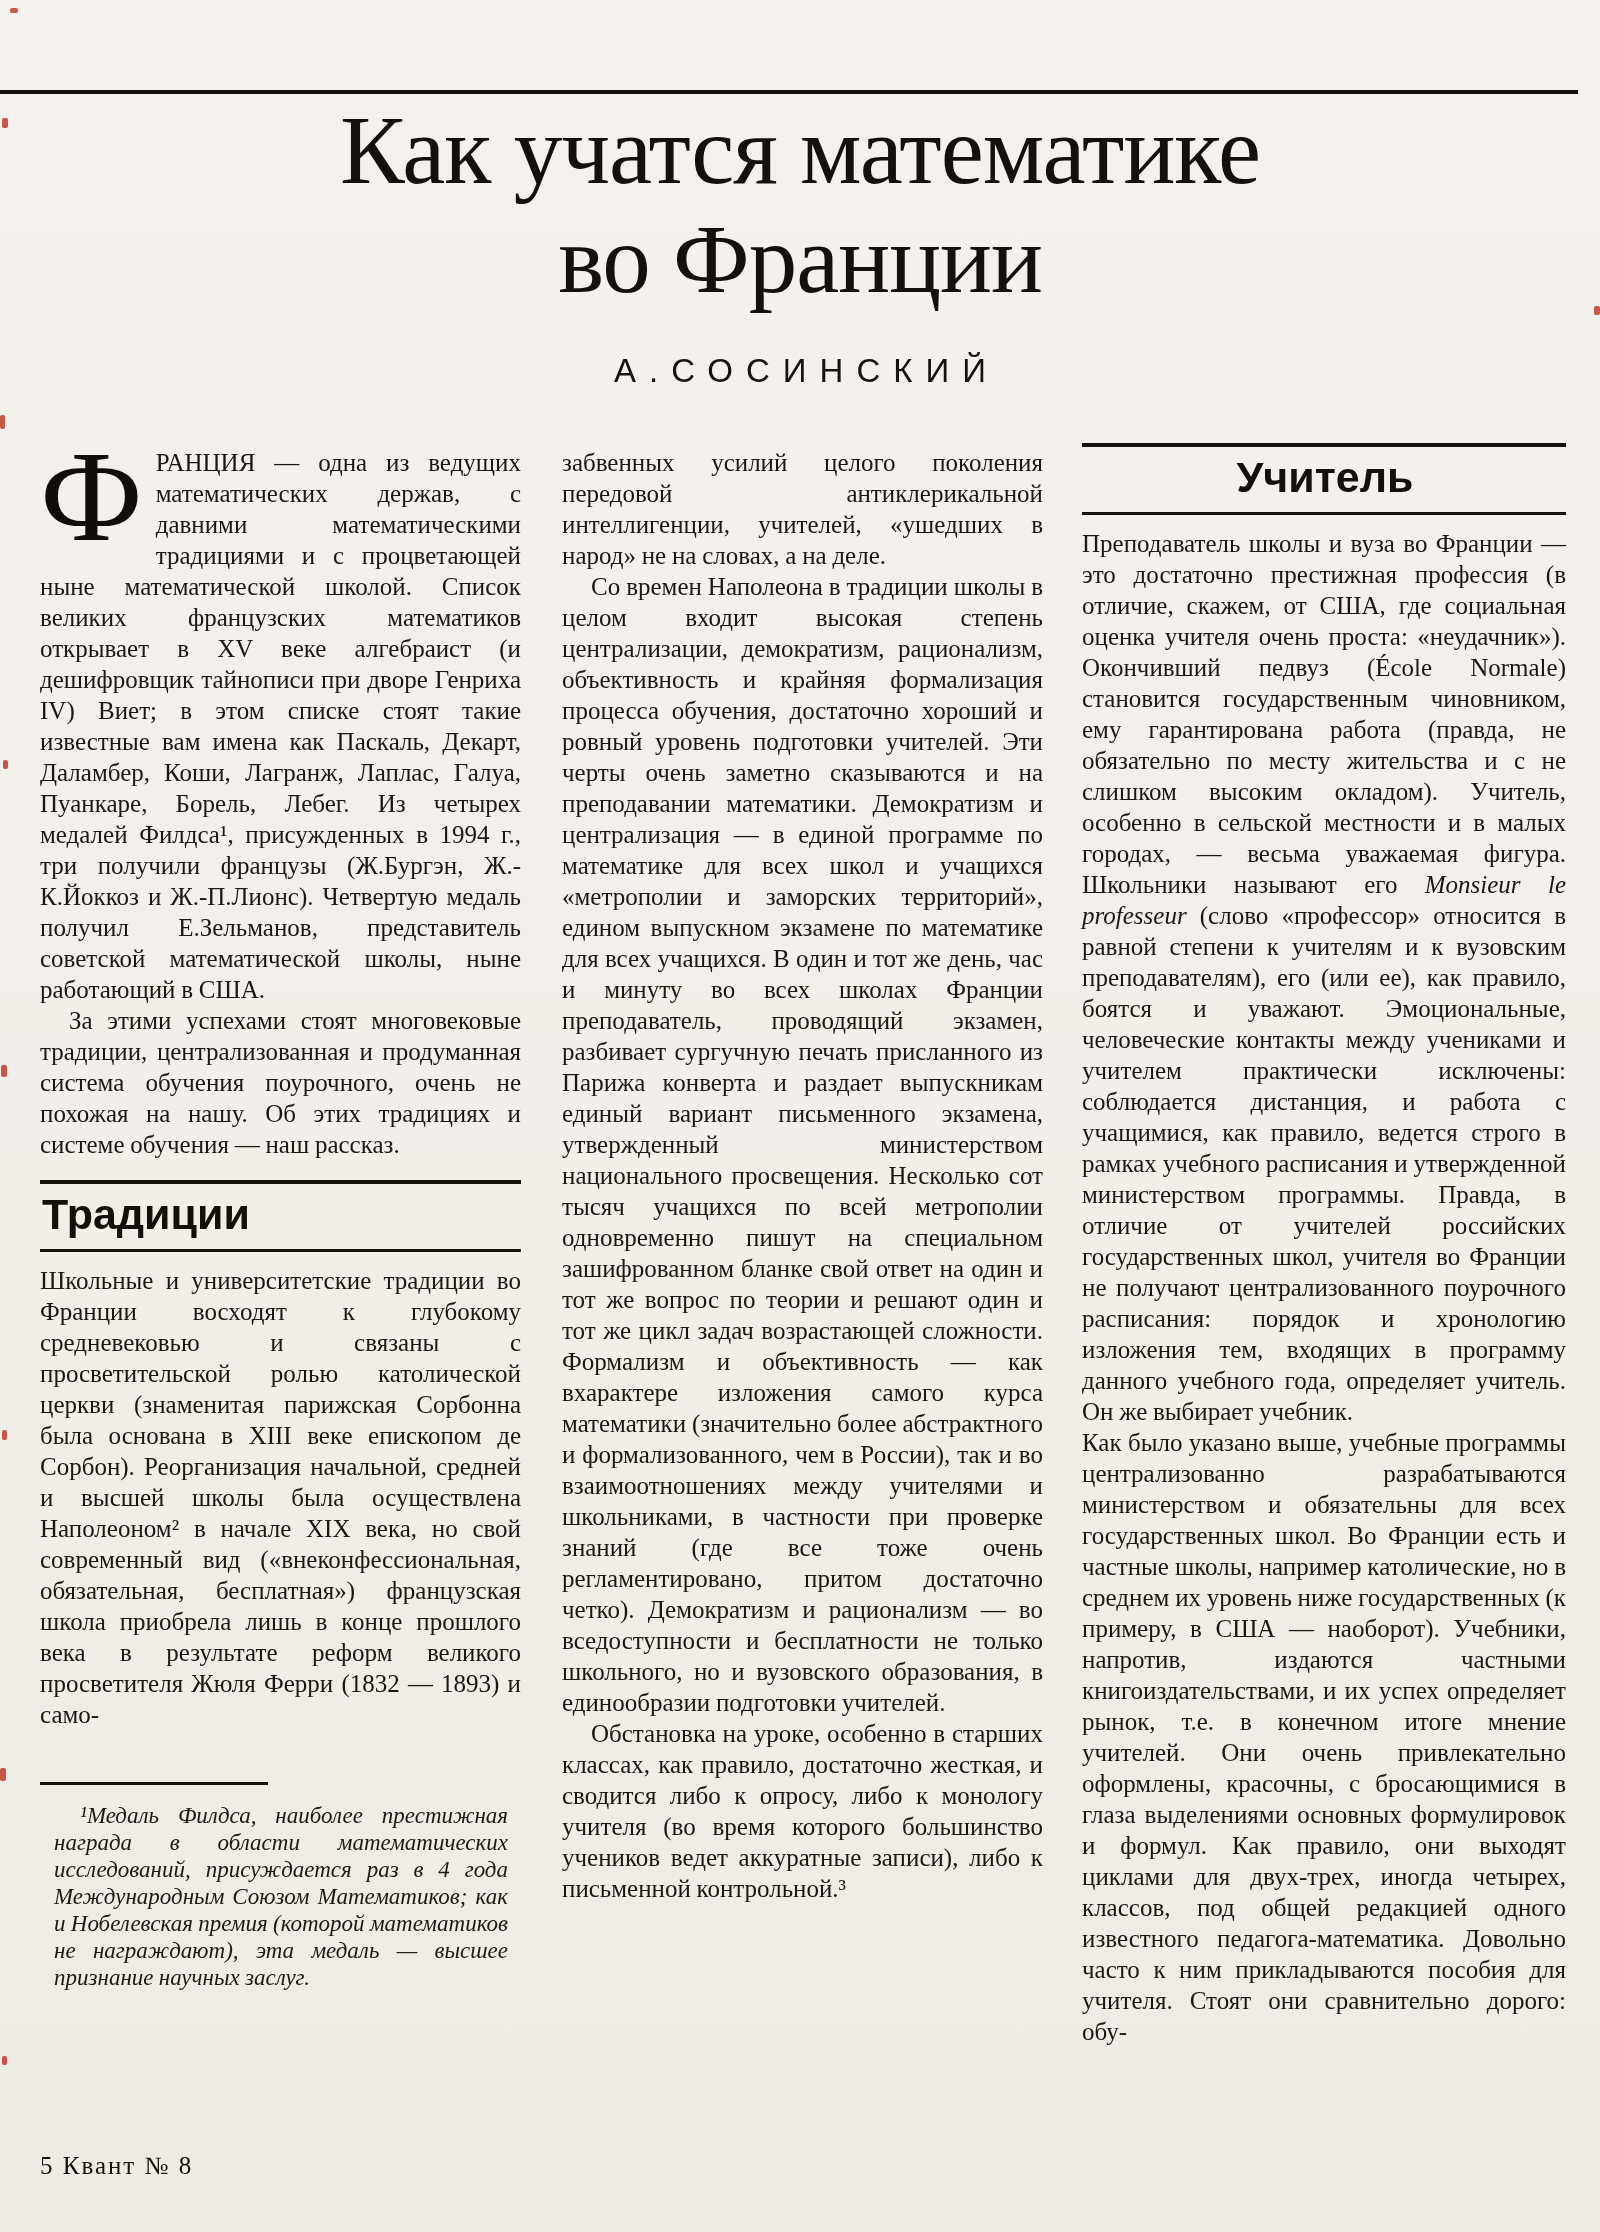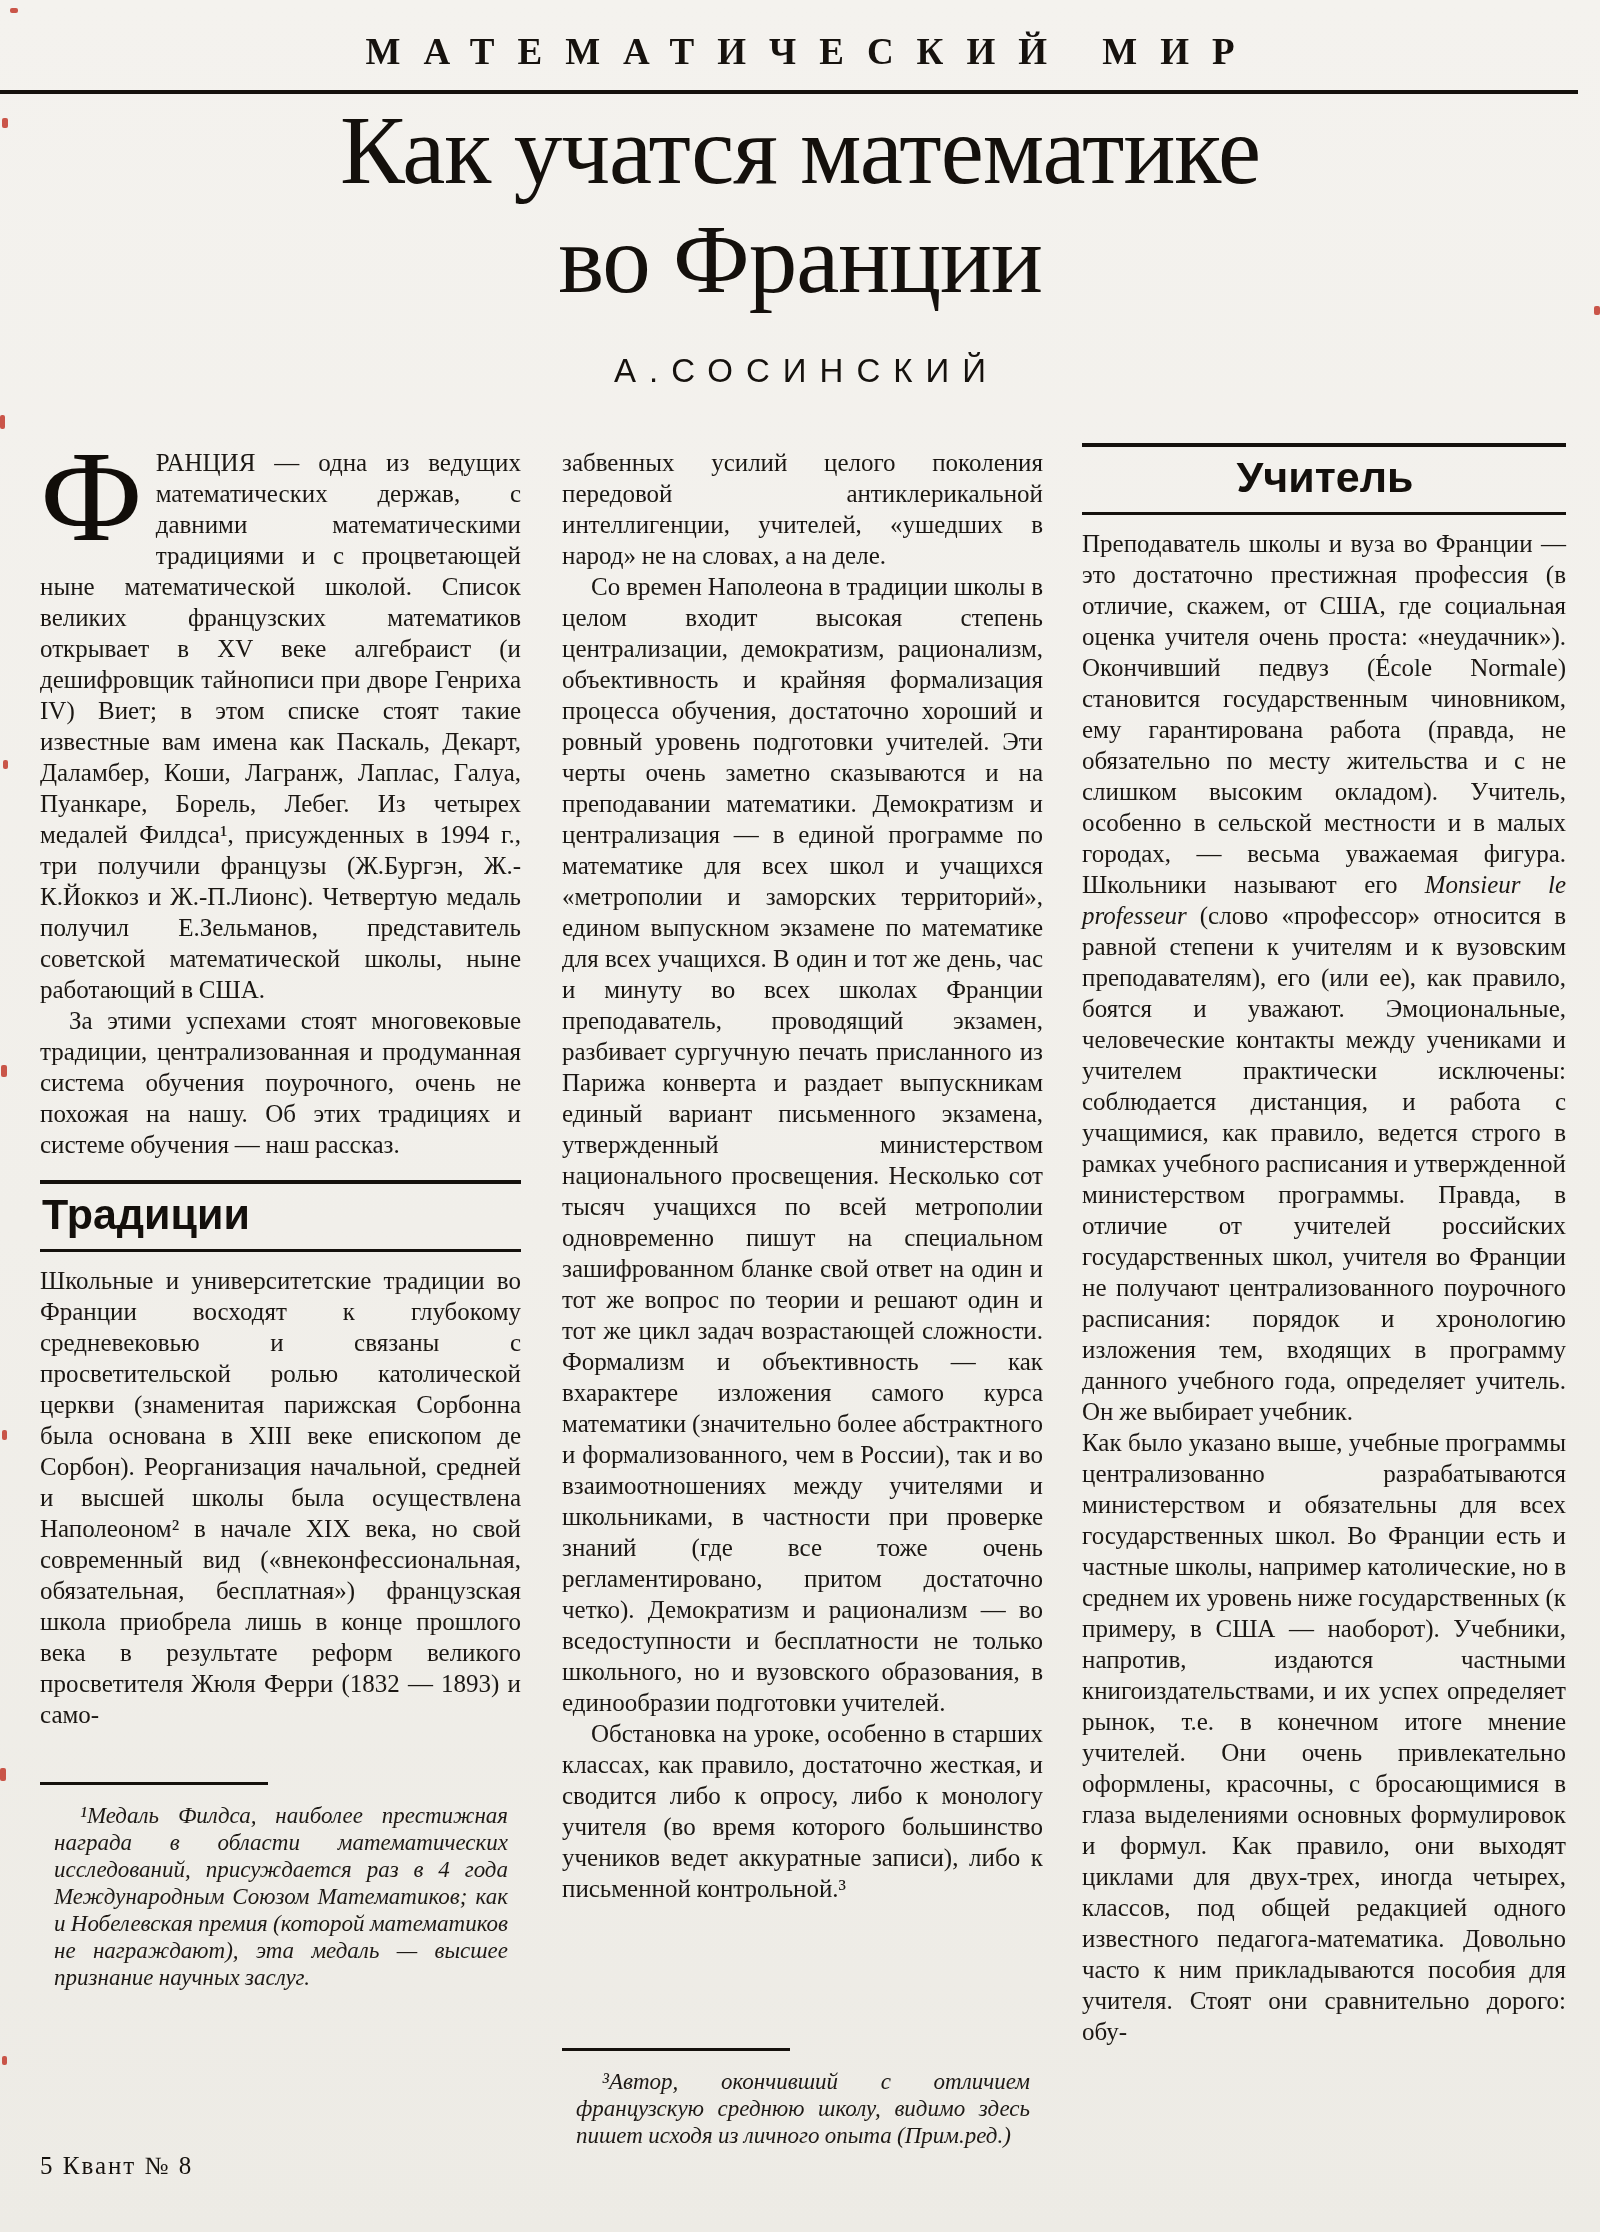--- a/index.html
+++ b/index.html
@@ -68,21 +68,20 @@
     font-size:25px; letter-spacing:2px; color:#16120e;
   }
   
   .speck { position:absolute; background:#c23a2c; border-radius:2px; opacity:.85; }
 </style>
 </head>
 <body>
 
 <div class="page">
 
-  <div class="rubric">МАТЕМАТИЧЕСКИЙ МИР</div>
   <div class="rubric-rule"></div>
 
   <h1 class="title">
     <span>Как учатся математике</span>
     <span>во Франции</span>
   </h1>
 
   <div class="author">А.СОСИНСКИЙ</div>
 
   <section class="col col1">
@@ -102,24 +101,20 @@
     <h2 class="sec first">Учитель</h2>
     <p class="body"><span>Преподаватель школы и вуза во Франции — это достаточно престижная профессия (в отличие, скажем, от США, где социальная оценка учителя очень проста: «неудачник»). Окончивший педвуз (École Normale) становится государственным чиновником, ему гарантирована работа (правда, не обязательно по месту жительства и с не слишком высоким окладом). Учитель, особенно в сельской местности и в малых городах, — весьма уважаемая фигура. Школьники называют его </span><em>Monsieur le professeur</em><span> (слово «профессор» относится в равной степени к учителям и к вузовским преподавателям), его (или ее), как правило, боятся и уважают. Эмоциональные, человеческие контакты между учениками и учителем практически исключены: соблюдается дистанция, и работа с учащимися, как правило, ведется строго в рамках учебного расписания и утвержденной министерством программы. Правда, в отличие от учителей российских государственных школ, учителя во Франции не получают централизованного поурочного расписания: порядок и хронологию изложения тем, входящих в программу данного учебного года, определяет учитель. Он же выбирает учебник.</span></p>
     <p class="body">Как было указано выше, учебные программы централизованно разрабатываются министерством и обязательны для всех государственных школ. Во Франции есть и частные школы, например католические, но в среднем их уровень ниже государственных (к примеру, в США — наоборот). Учебники, напротив, издаются частными книгоиздательствами, и их успех определяет рынок, т.е. в конечном итоге мнение учителей. Они очень привлекательно оформлены, красочны, с бросающимися в глаза выделениями основных формулировок и формул. Как правило, они выходят циклами для двух-трех, иногда четырех, классов, под общей редакцией одного известного педагога-математика. Довольно часто к ним прикладываются пособия для учителя. Стоят они сравнительно дорого: обу-</p>
   </section>
 
   <aside class="footnotes fn-block1">
     <div class="fn-rule"></div>
     <p class="fn">¹Медаль Филдса, наиболее престижная награда в области математических исследований, присуждается раз в 4 года Международным Союзом Математиков; как и Нобелевская премия (которой математиков не награждают), эта медаль — высшее признание научных заслуг.</p>
   </aside>
 
-  <aside class="footnotes fn-block2">
-    <div class="fn-rule"></div>
-    <p class="fn">³Автор, окончивший с отличием французскую среднюю школу, видимо здесь пишет исходя из личного опыта (Прим.ред.)</p>
-  </aside>
 
   <div class="footer">5 Квант № 8</div>
 
   <div class="speck" style="left:2px;top:118px;width:6px;height:10px;"></div>
   <div class="speck" style="left:0;top:415px;width:5px;height:14px;"></div>
   <div class="speck" style="left:3px;top:760px;width:5px;height:9px;"></div>
   <div class="speck" style="left:1px;top:1065px;width:6px;height:12px;"></div>
   <div class="speck" style="left:2px;top:1430px;width:5px;height:10px;"></div>
   <div class="speck" style="left:0;top:1768px;width:6px;height:13px;"></div>
   <div class="speck" style="left:2px;top:2056px;width:5px;height:9px;"></div>

